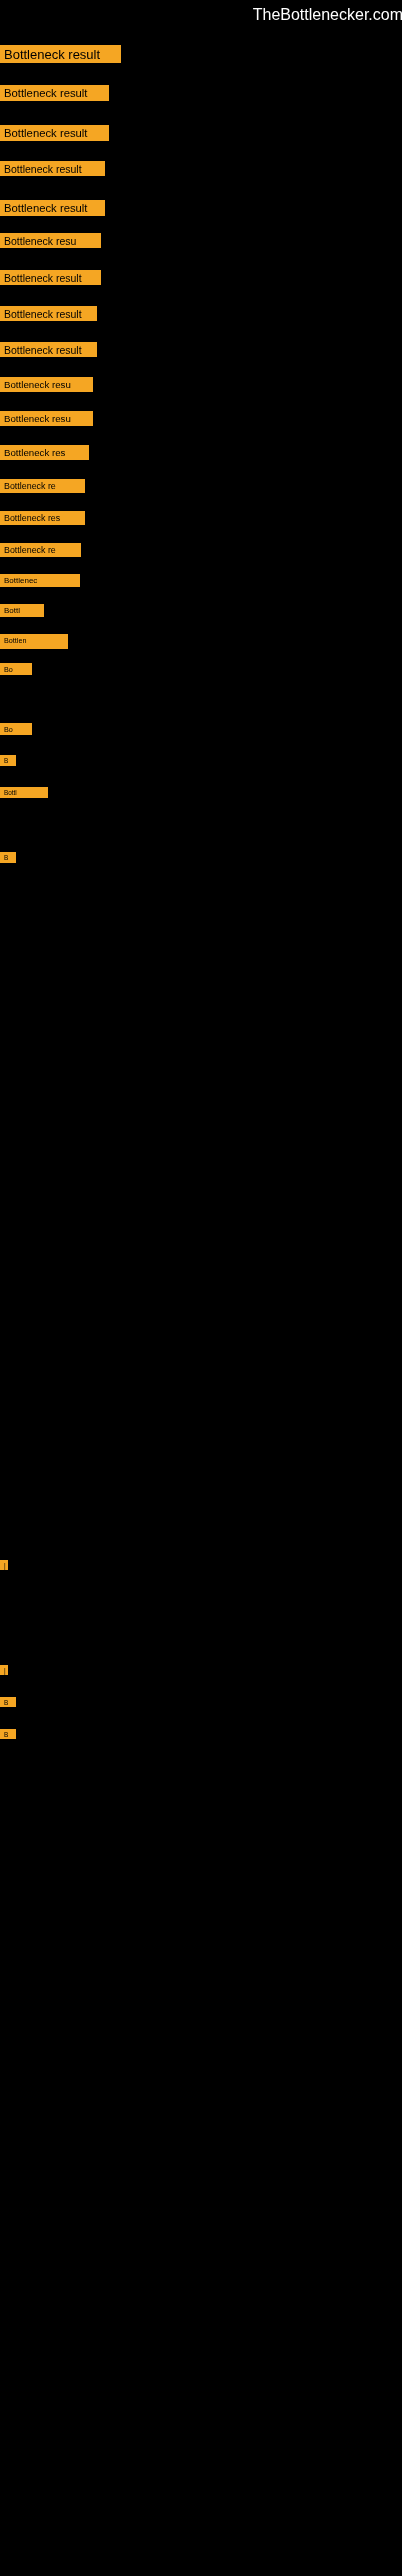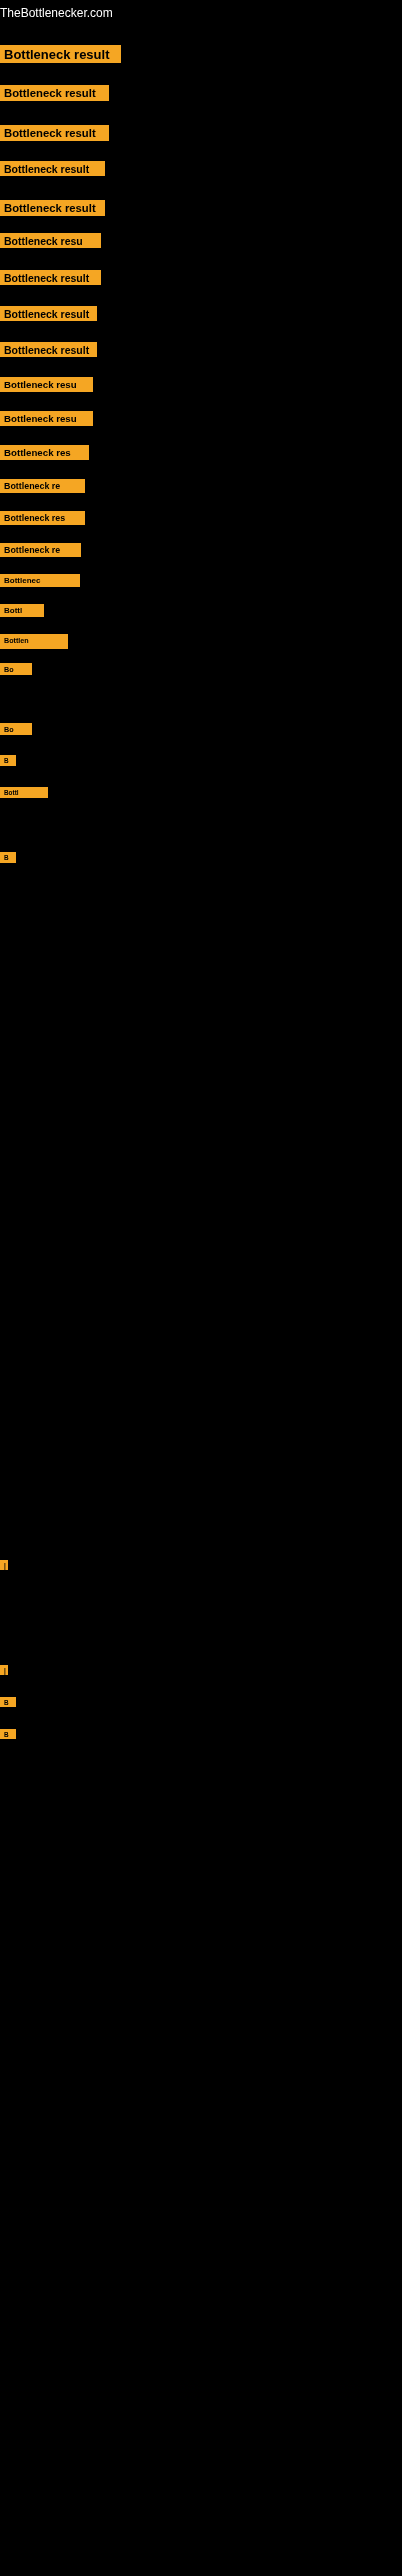--- a/index.html
+++ b/index.html
@@ -15,32 +15,32 @@
       font-family: Arial, sans-serif;
       position: relative;
       overflow-x: hidden;
     }
 
     .site-title {
       position: absolute;
       top: 6.4px;
       left: 0;
       width: 100%;
-      text-align: left;
+      text-align: right;
       color: #ffffff;
-      font-size: 12px;
+      font-size: 16px;
       font-weight: normal;
     }
 
     .bottleneck-badge {
       position: absolute;
       background-color: #f5a623;
       color: #000000;
       font-size: 8.9px;
-      font-weight: bold;
+      font-weight: normal;
       padding: 1.6px 4px;
       white-space: nowrap;
       overflow: hidden;
     }
   </style>
 </head>
 <body>
 
 <span class="site-title">TheBottlenecker.com</span>
 

